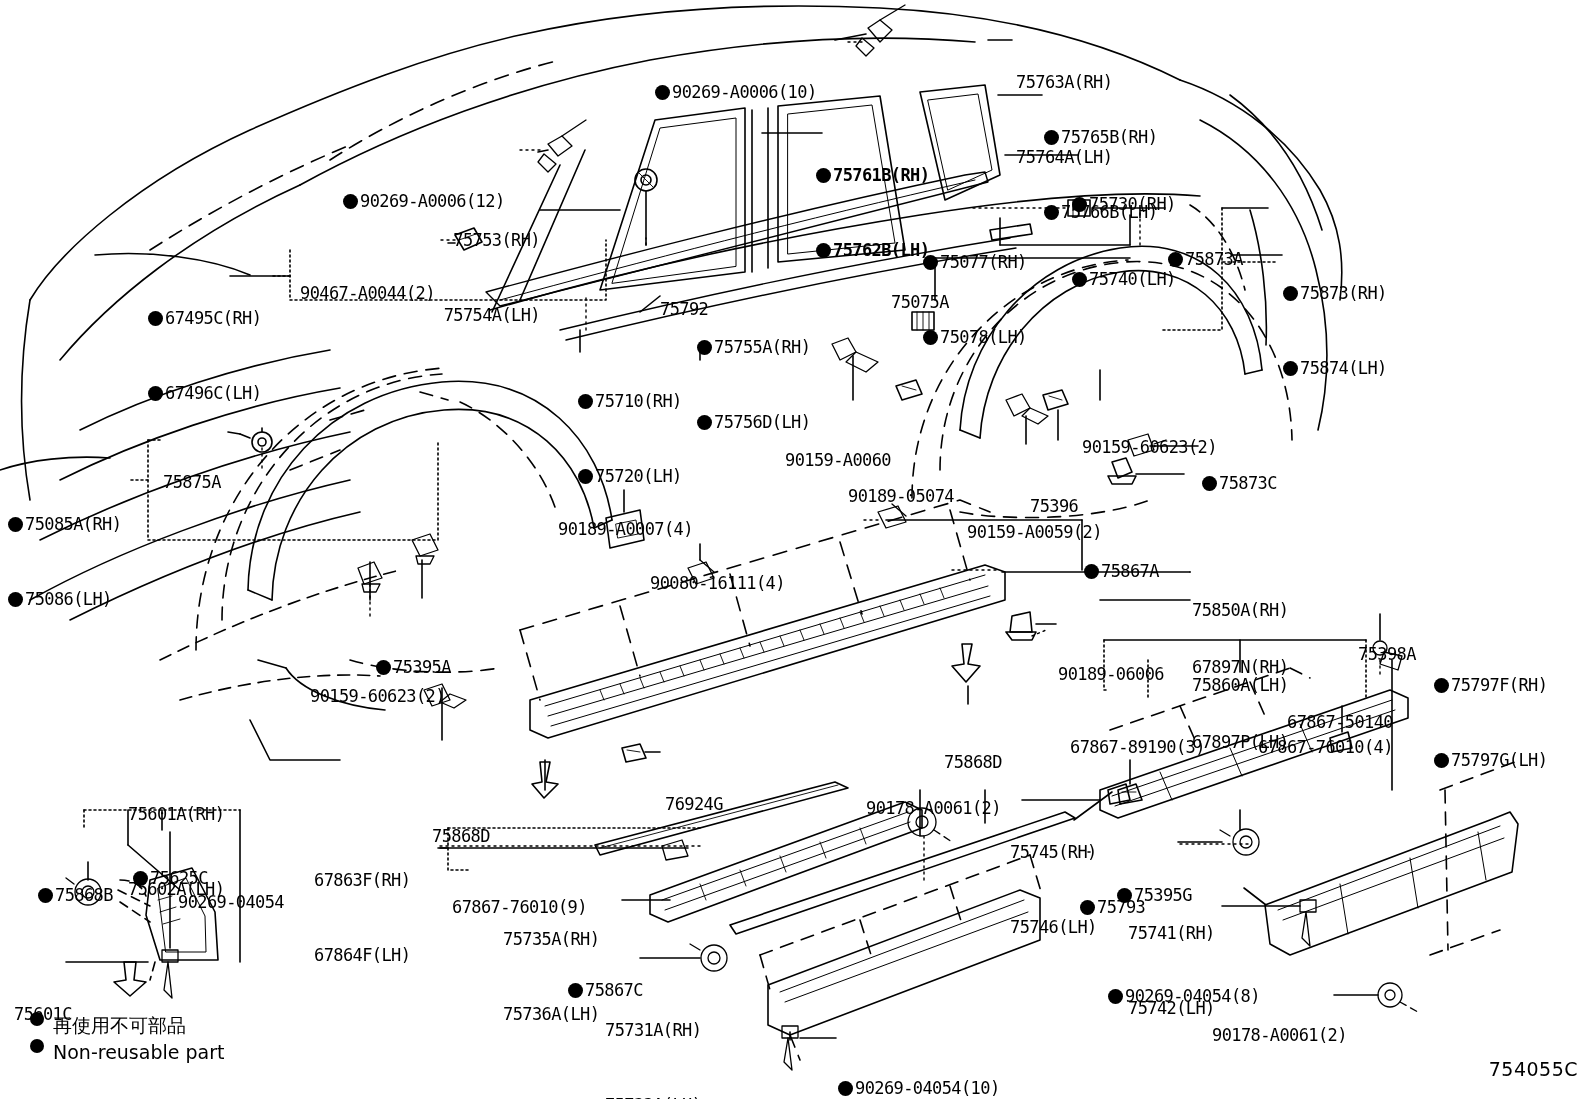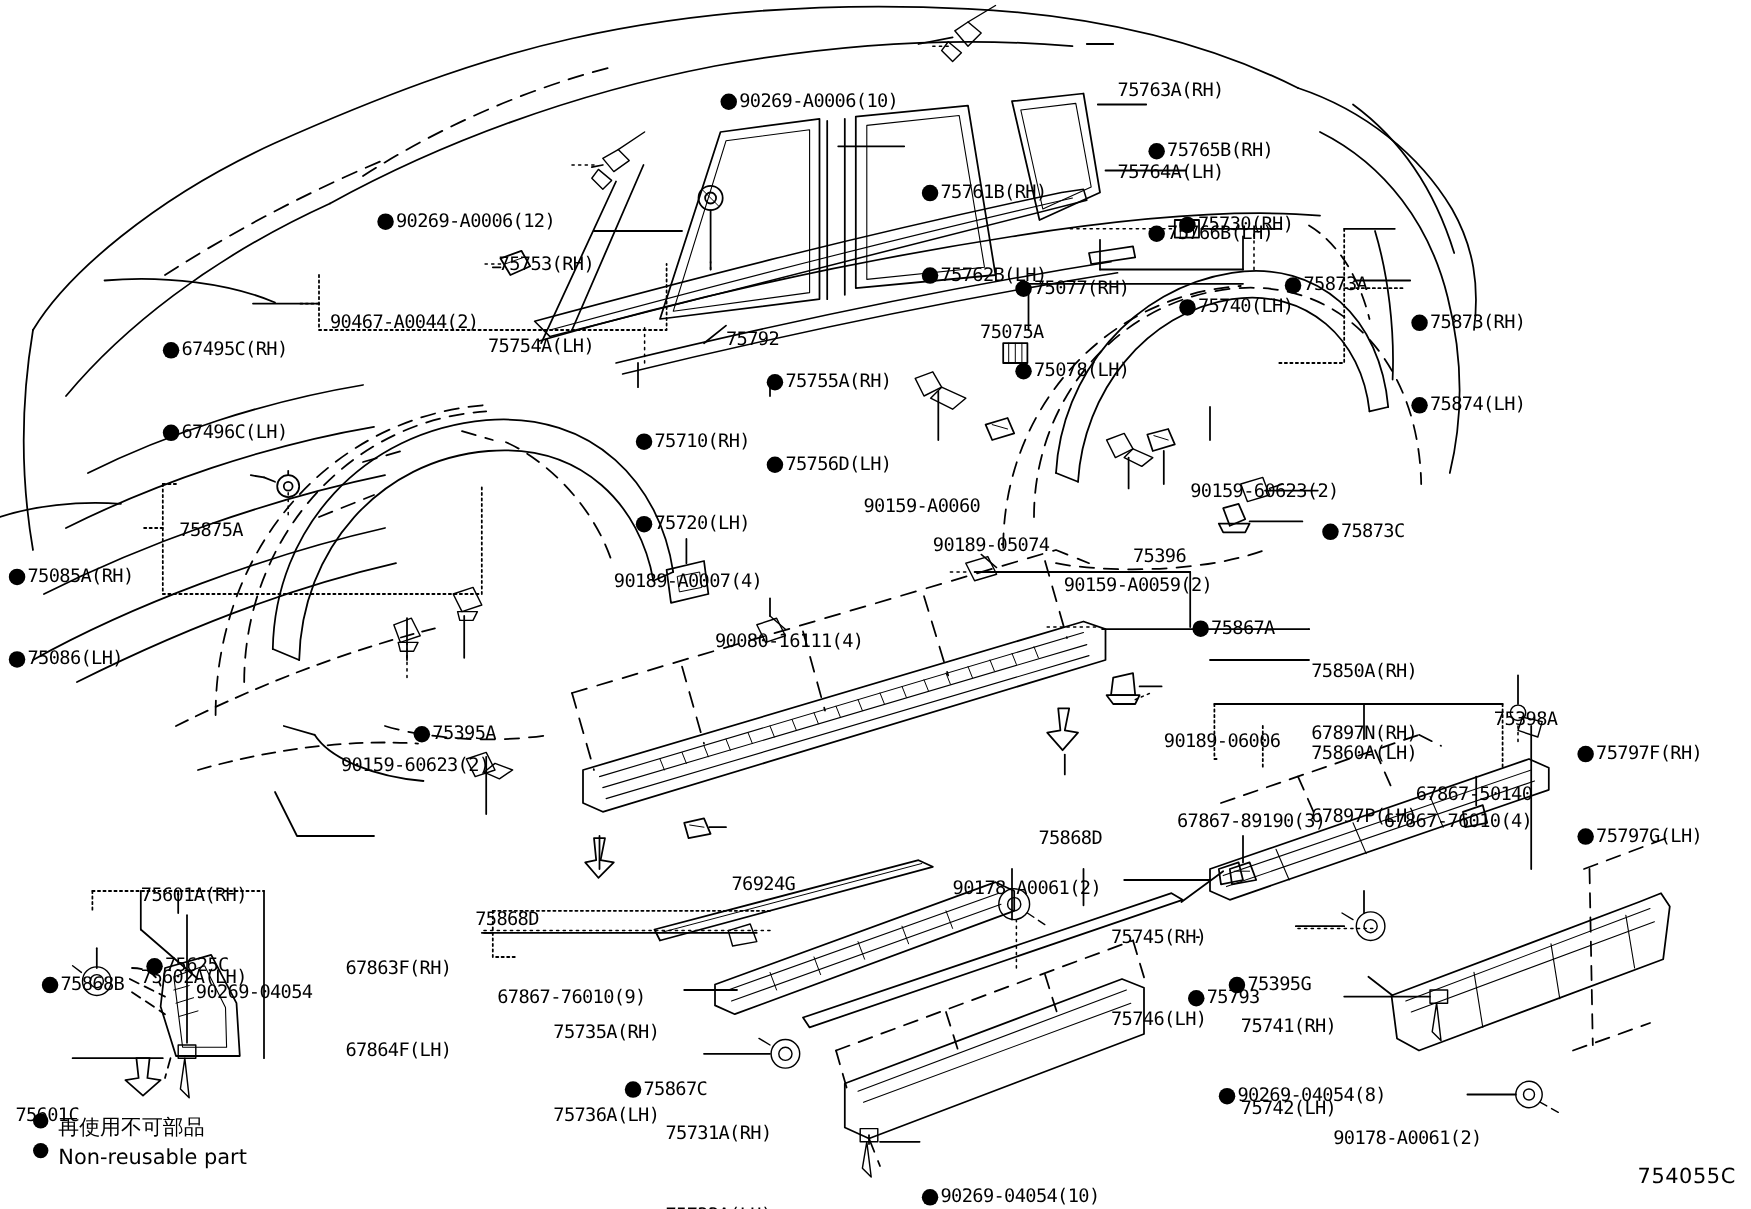--- a/index.html
+++ b/index.html
@@ -534,21 +534,21 @@
   <div class="lbl" style="left:1016px; top:20px;">
     <div class="row"><span class="nodot"></span><span>75763A(RH)</span></div>
     <div class="row"><span class="nodot"></span><span>75764A(LH)</span></div>
   </div>
 
   <div class="lbl" style="left:1044px; top:75px;">
     <div class="row"><span class="dot"></span><span>75765B(RH)</span></div>
     <div class="row"><span class="dot"></span><span>75766B(LH)</span></div>
   </div>
 
-  <div class="lbl" style="left:838px; top:113px;">
+  <div class="lbl" style="left:816px; top:113px;font-weight:bold;">
     <div class="row"><span class="dot"></span><span>75761B(RH)</span></div>
     <div class="row"><span class="dot"></span><span>75762B(LH)</span></div>
   </div>
 
   <div class="lbl" style="left:1072px; top:142px;">
     <div class="row"><span class="dot"></span><span>75730(RH)</span></div>
     <div class="row"><span class="dot"></span><span>75740(LH)</span></div>
   </div>
 
   <div class="lbl" style="left:343px; top:139px;">

